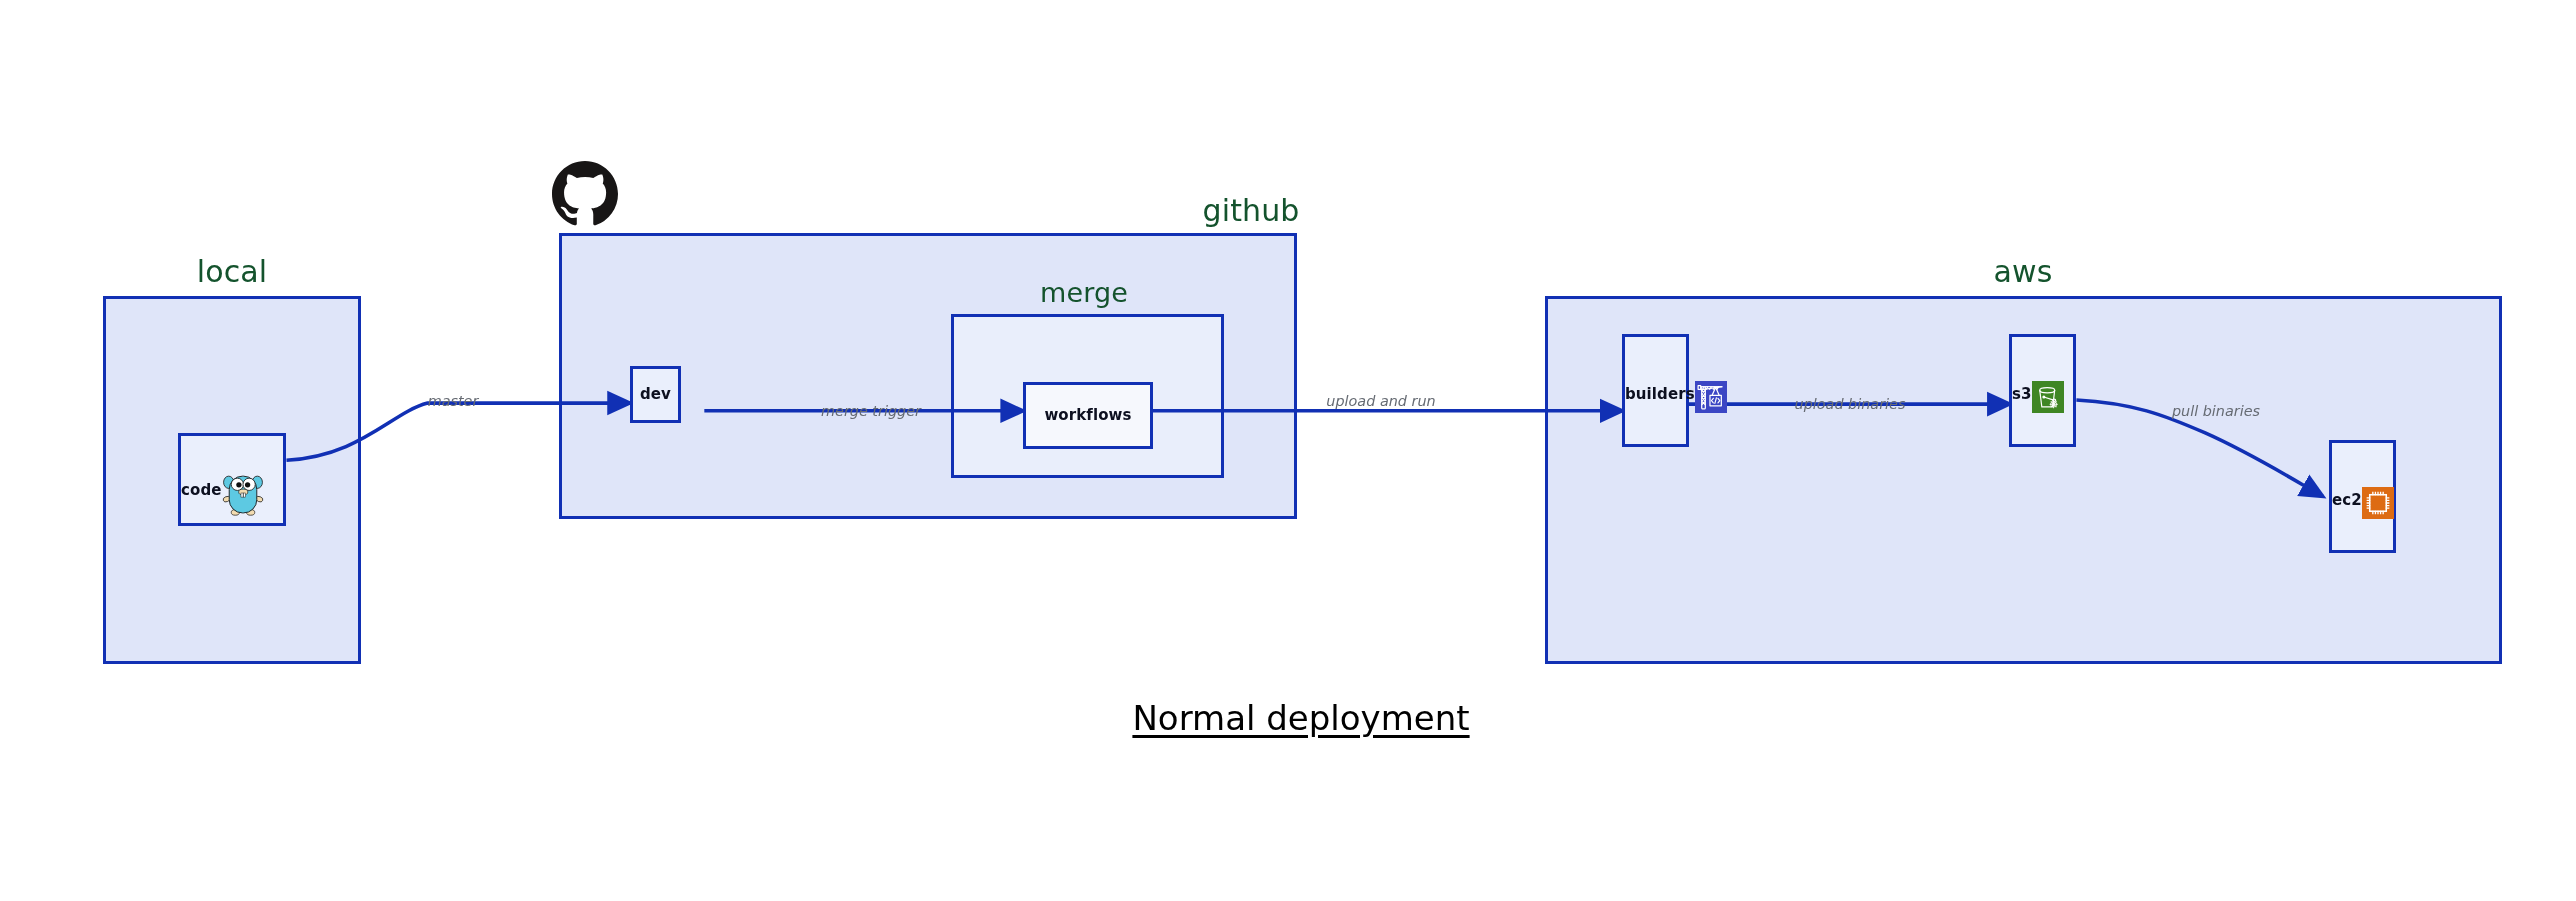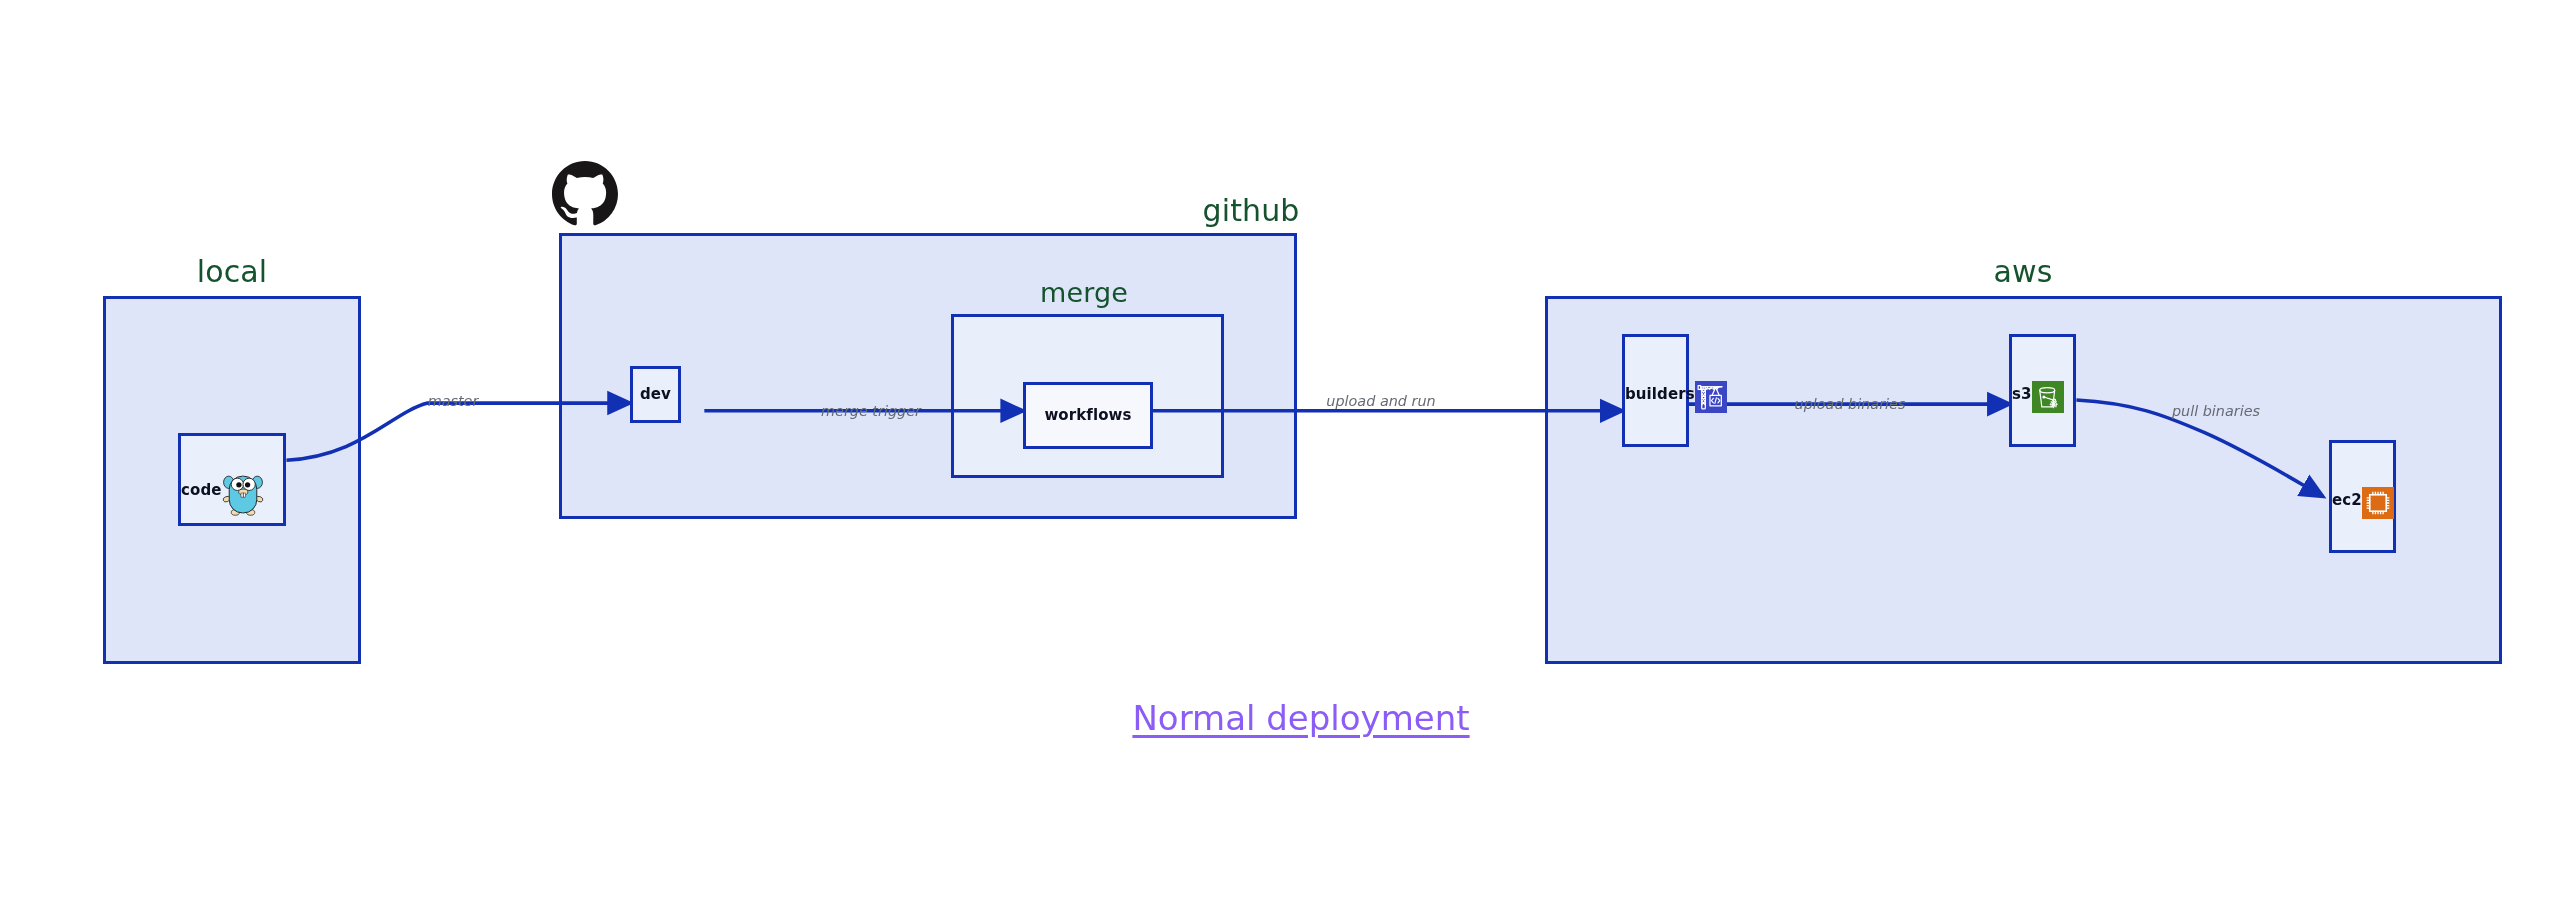--- a/index.html
+++ b/index.html
@@ -89,21 +89,21 @@
     top: 0;
     width: 2604px;
     height: 902px;
     z-index: 3;
     pointer-events: none;
   }
 
   
   #title {
     position: absolute;
-    color: #8b5cf6;
+    color: #000000;
     font-size: 34px;
     font-weight: 400;
     text-decoration: underline;
     text-underline-offset: 4.6px;
     white-space: nowrap;
     transform: translateX(-50%);
     line-height: 1;
   }
 
   

